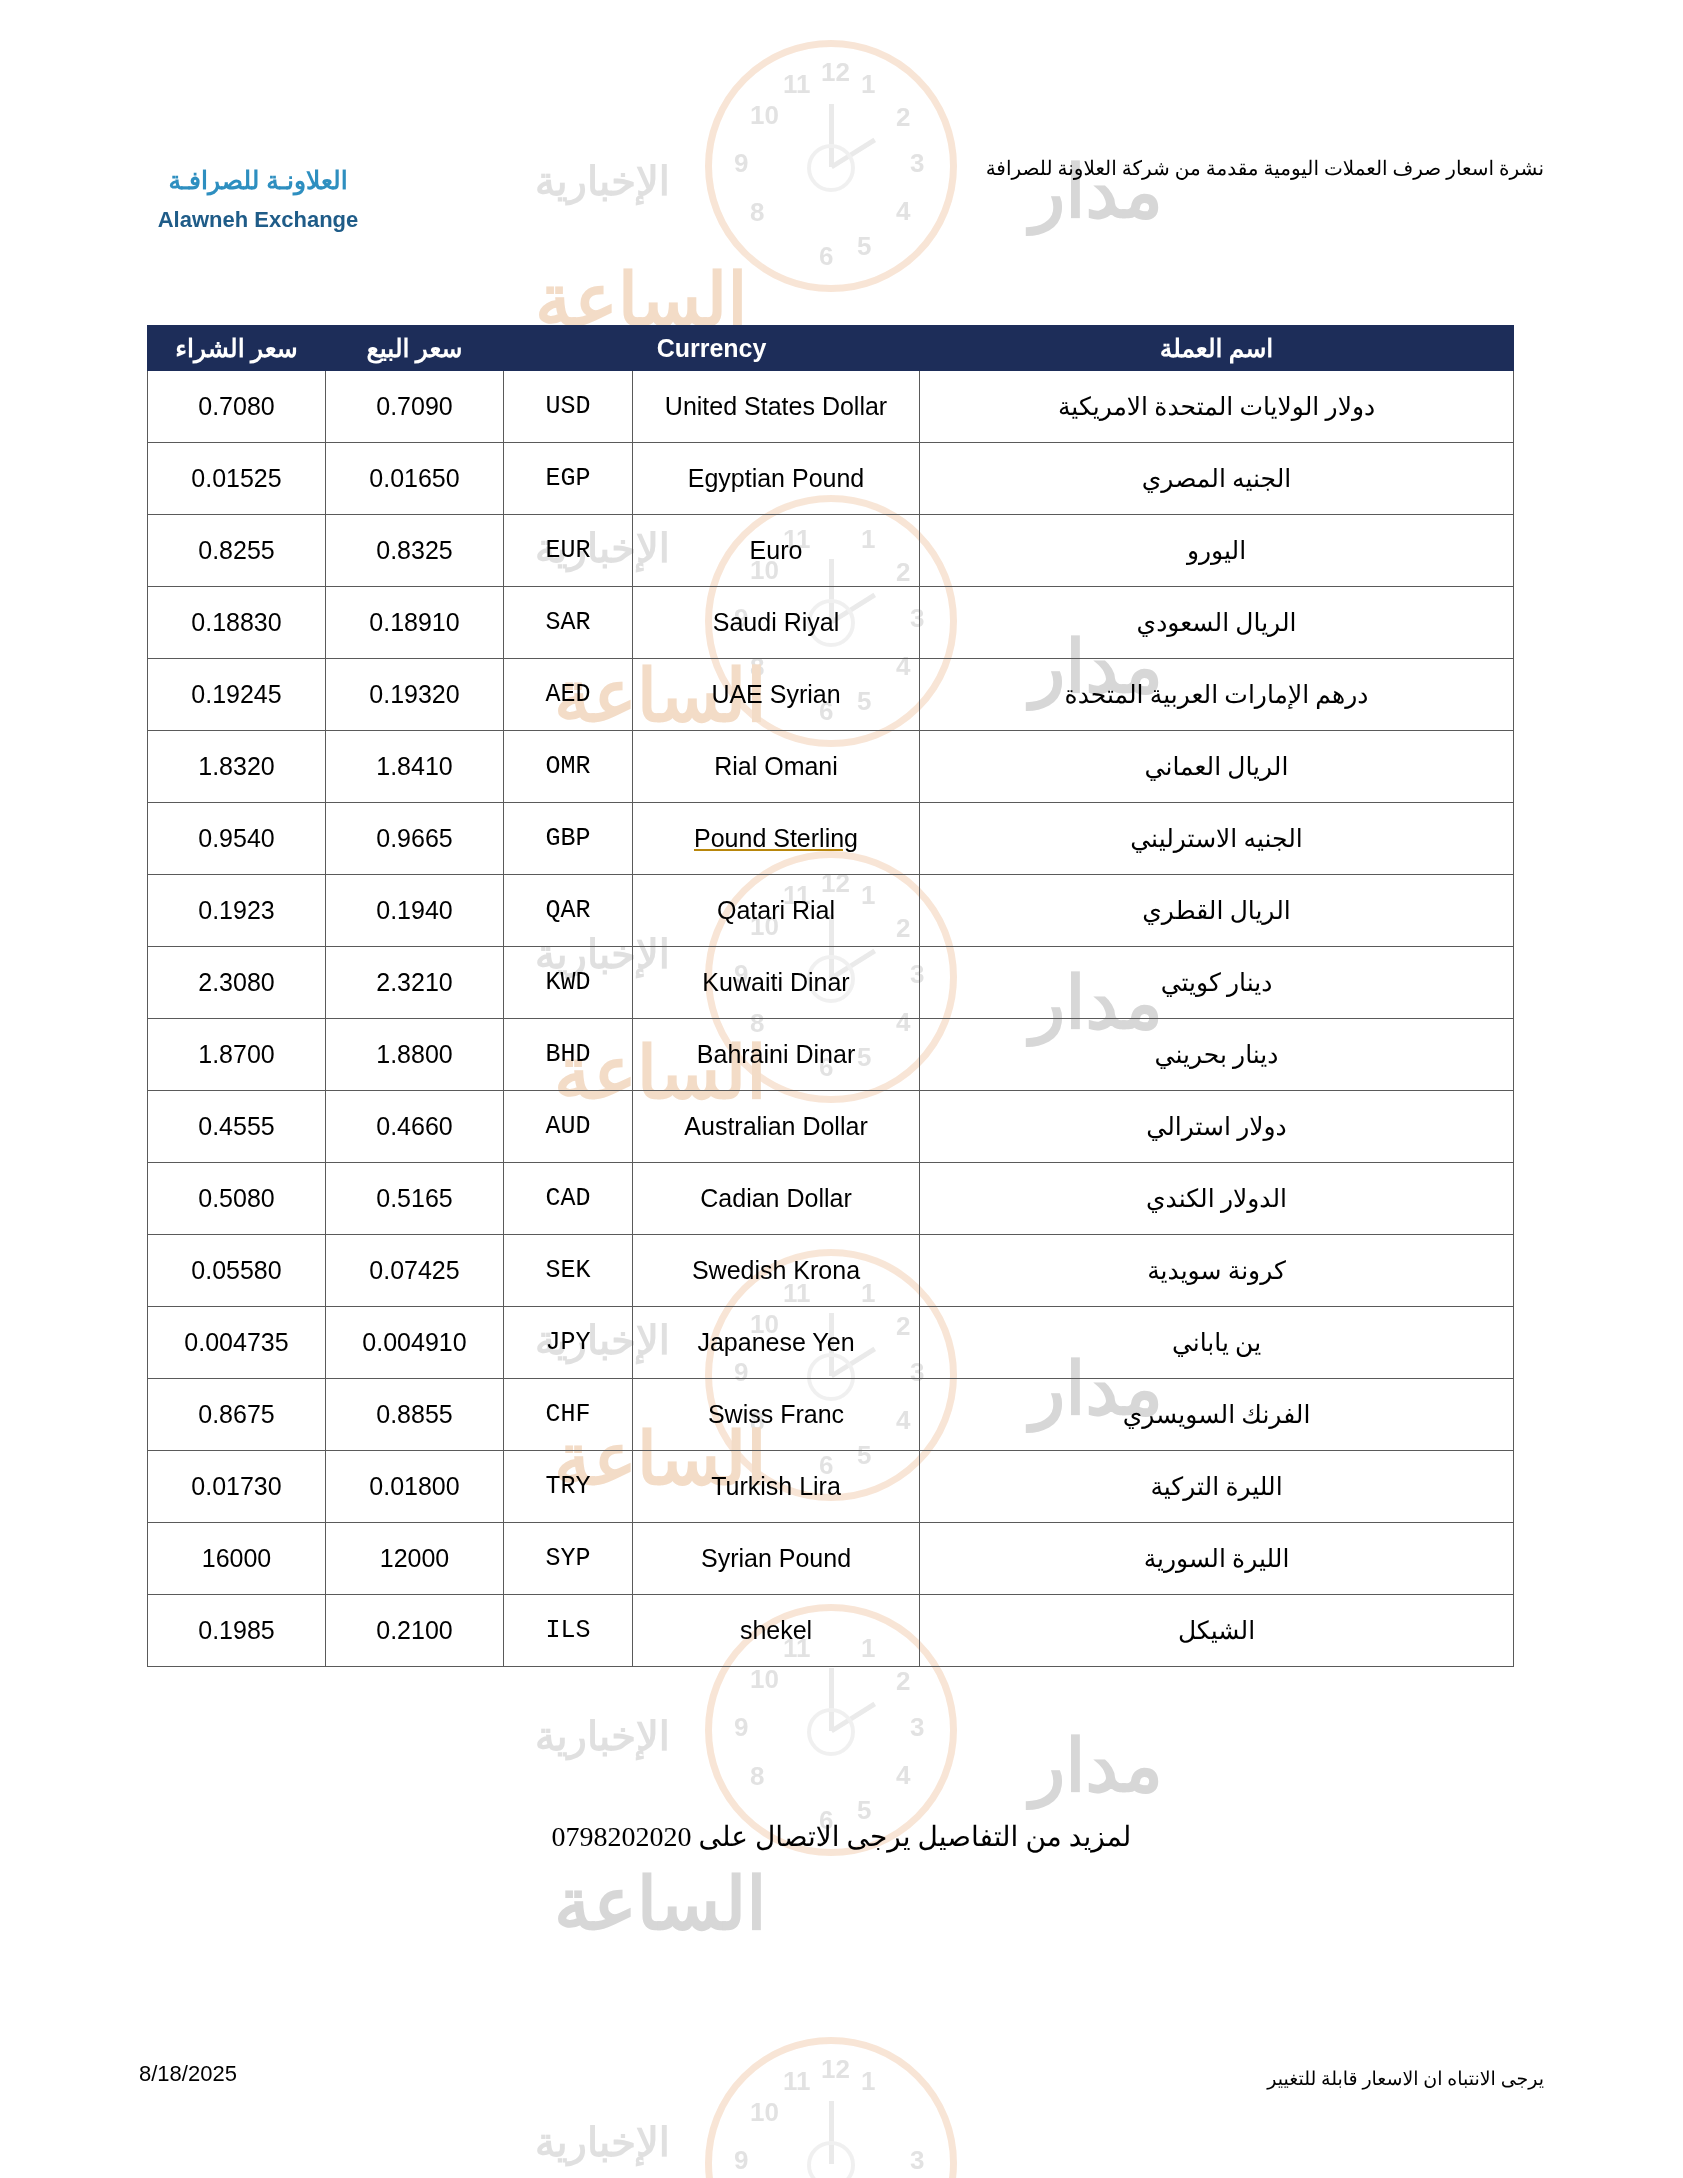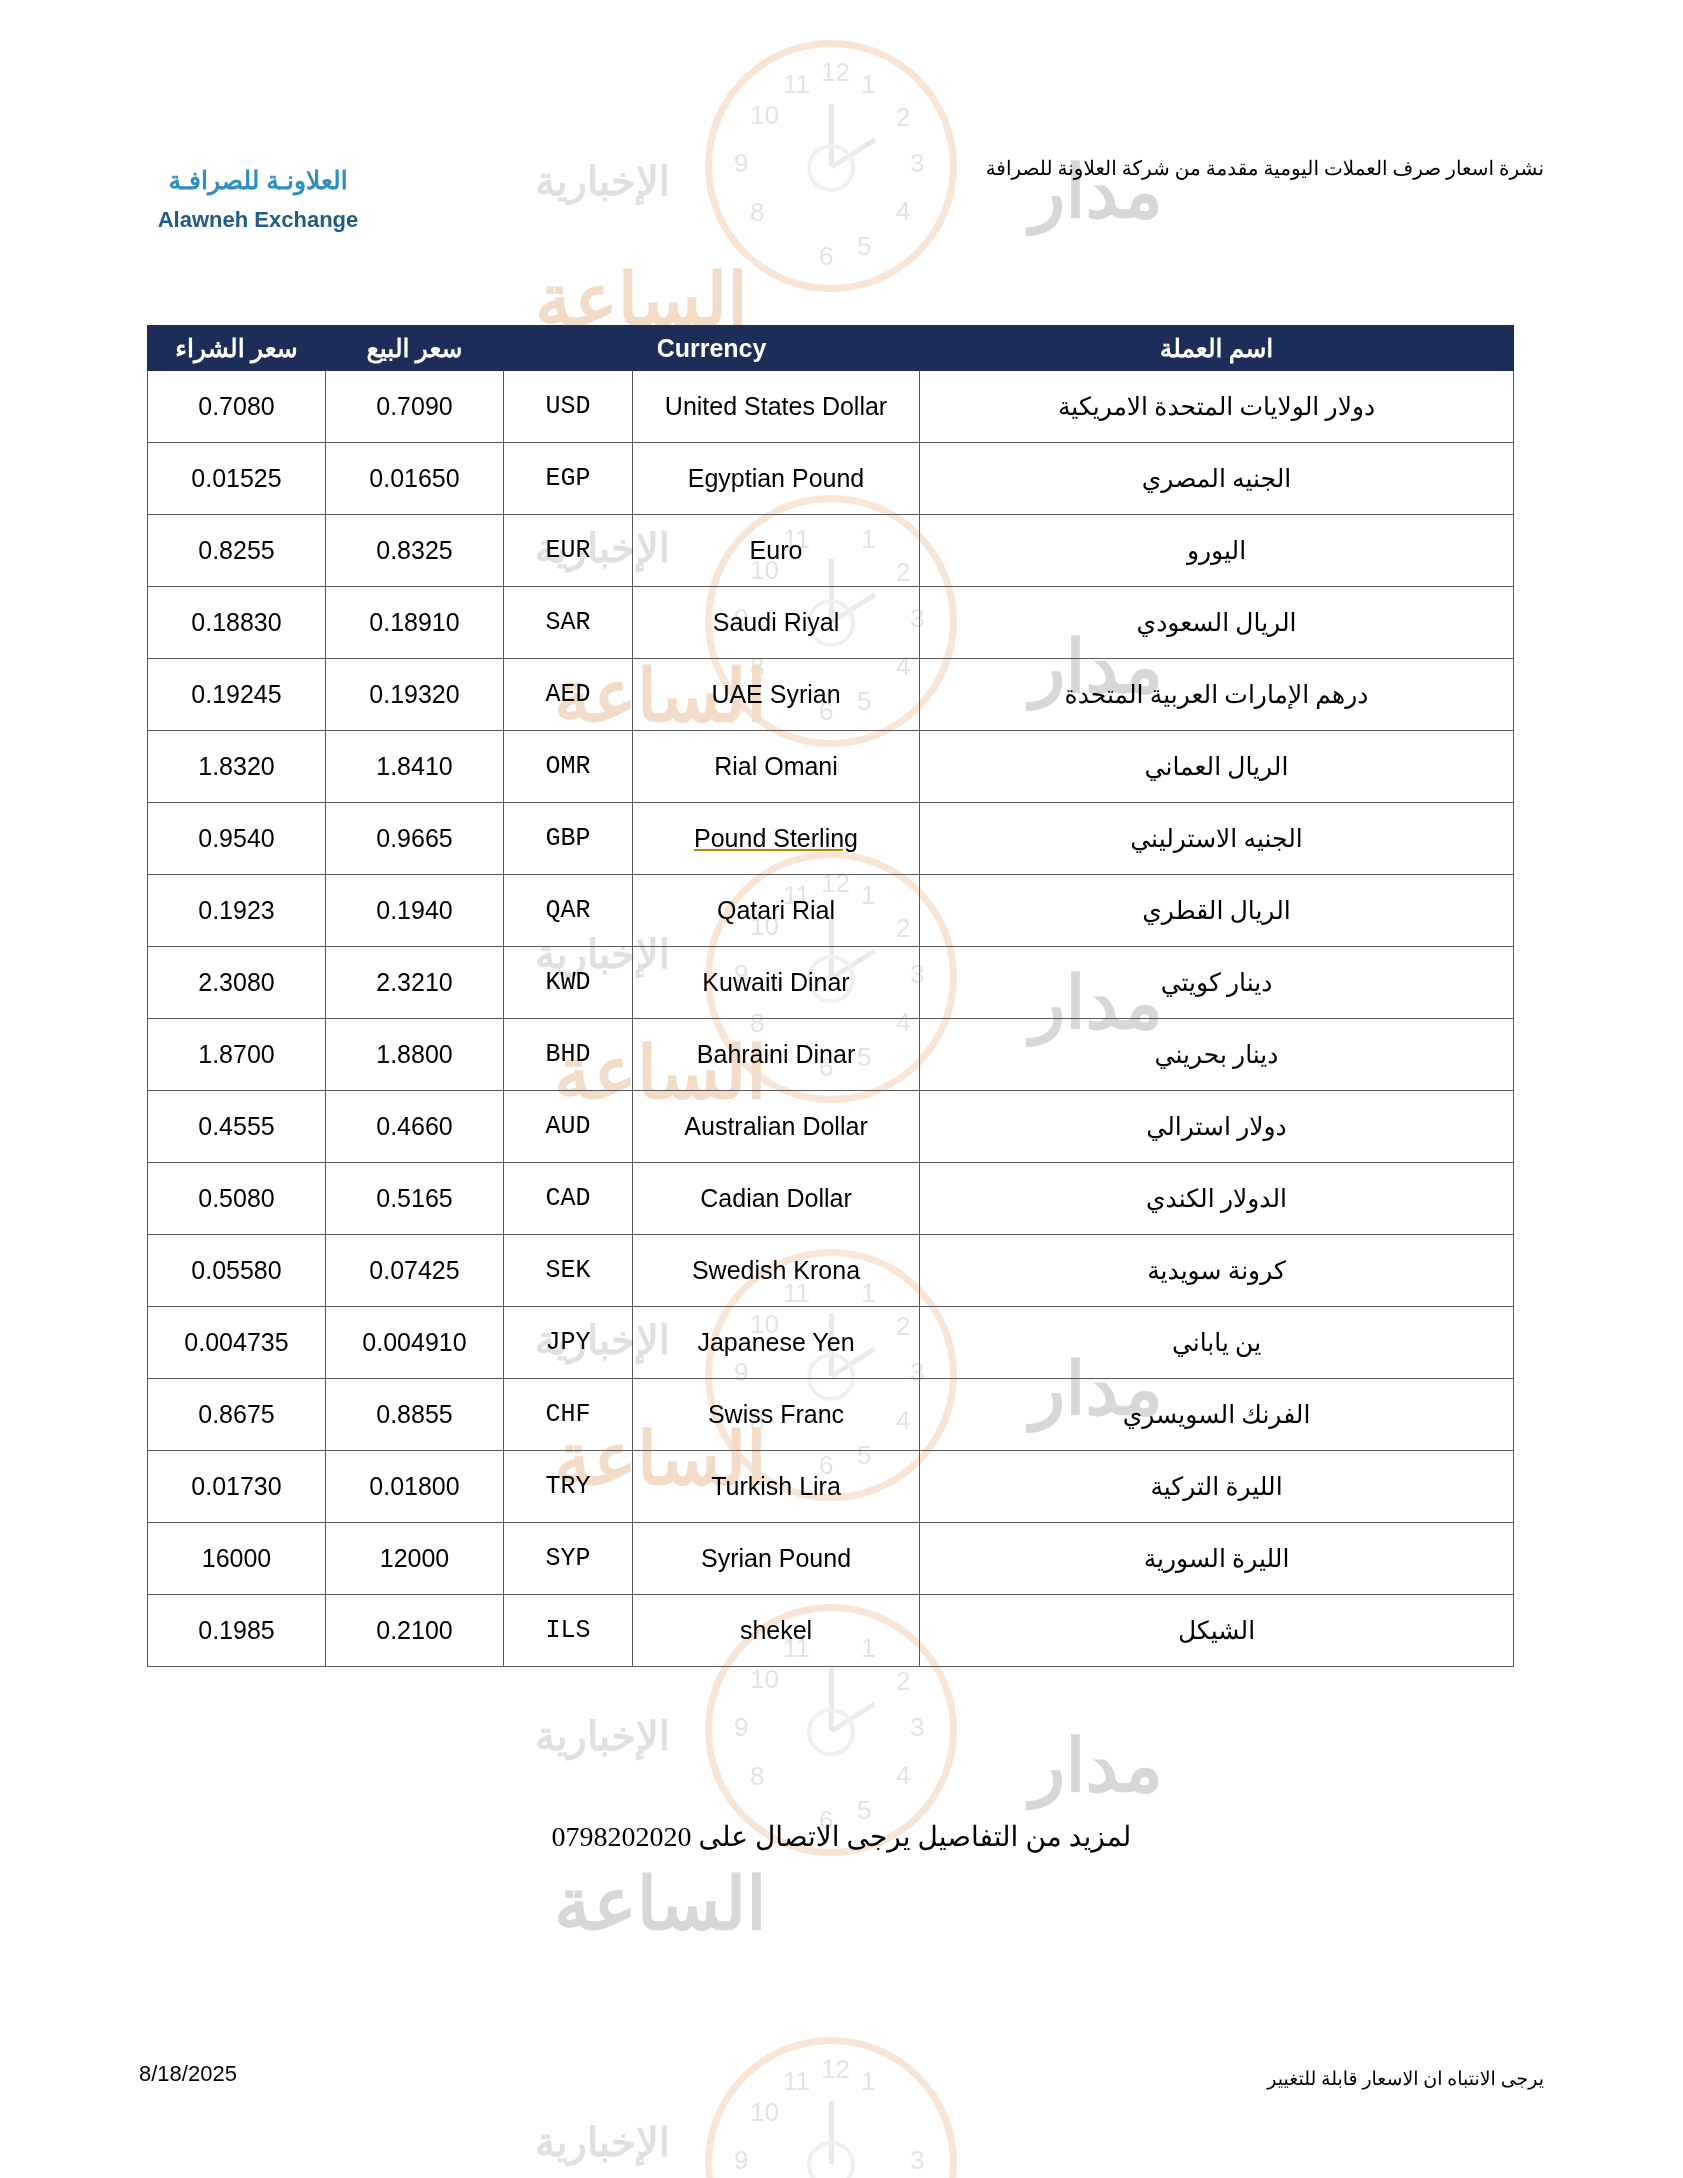--- a/index.html
+++ b/index.html
@@ -26,21 +26,21 @@
   .wm-clock {
     position: absolute;
     border-radius: 50%;
     border: 7px solid #f6ddc9;
     opacity: .75;
   }
   .wm-clock .num {
     position: absolute;
     font-family: "Liberation Sans", sans-serif;
     color: #d9d9d9;
-    font-weight: 400;
+    font-weight: 700;
   }
   .wm-clock .hand {
     position: absolute;
     background: #e3e3e3;
     transform-origin: bottom center;
   }
   .wm-clock .cap {
     position: absolute;
     border-radius: 50%;
     border: 4px solid #ececec;

